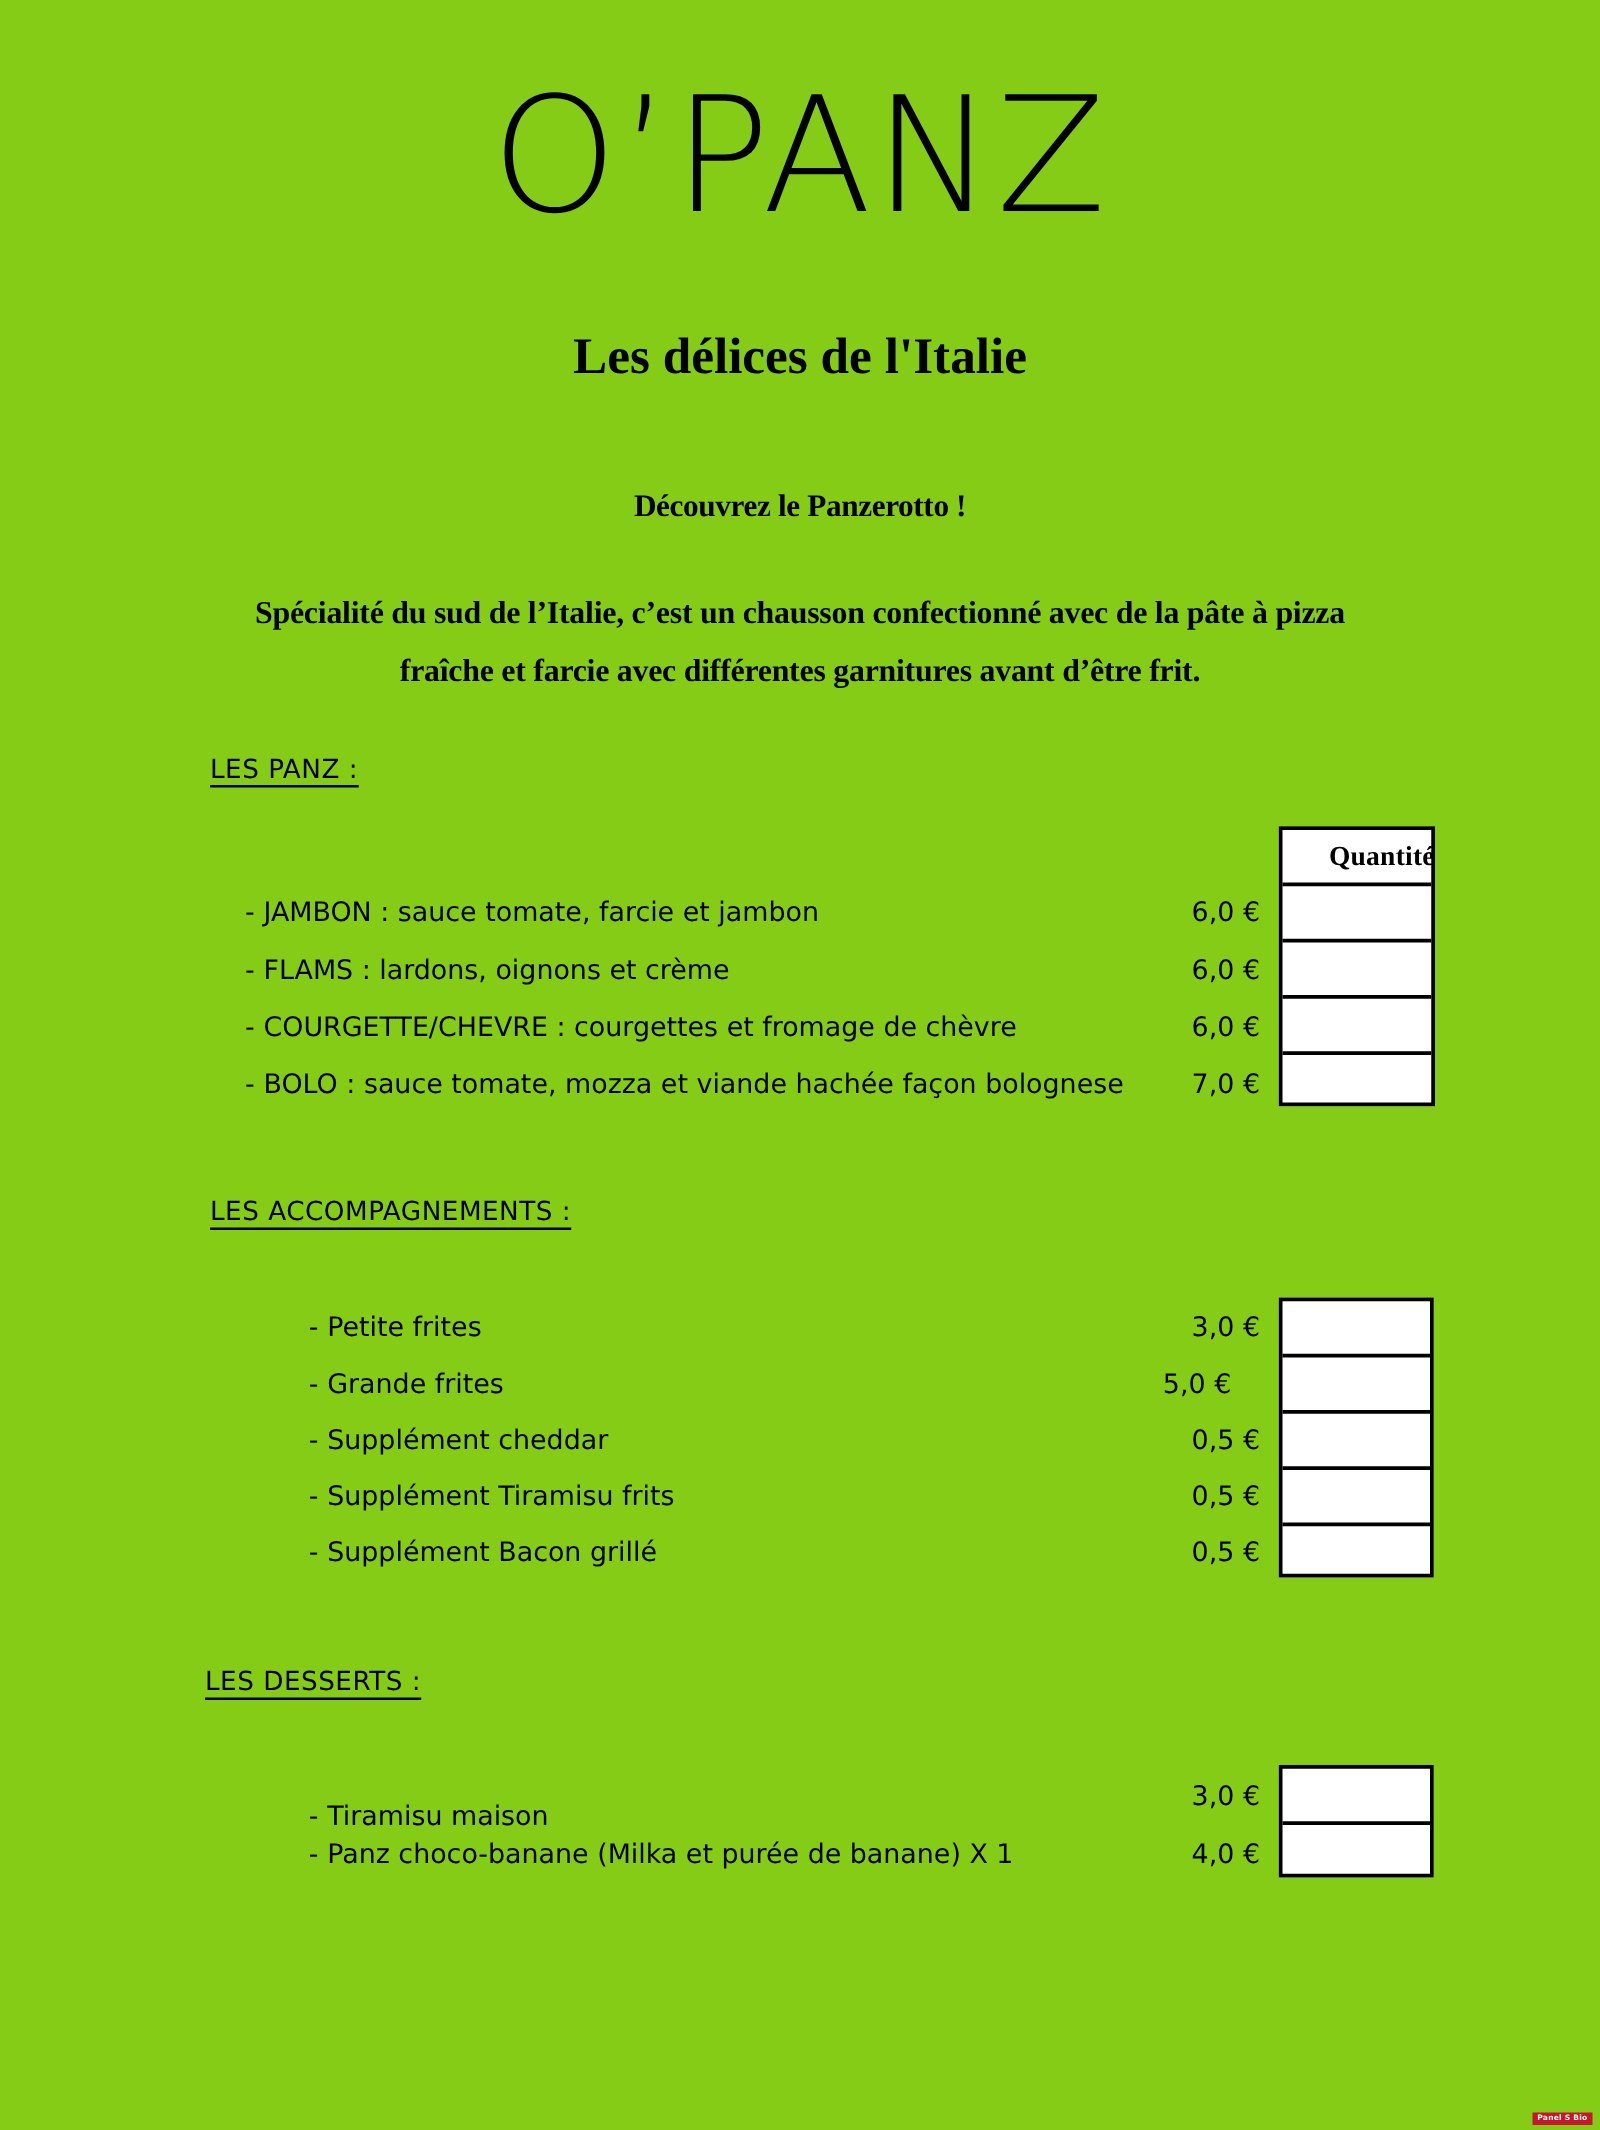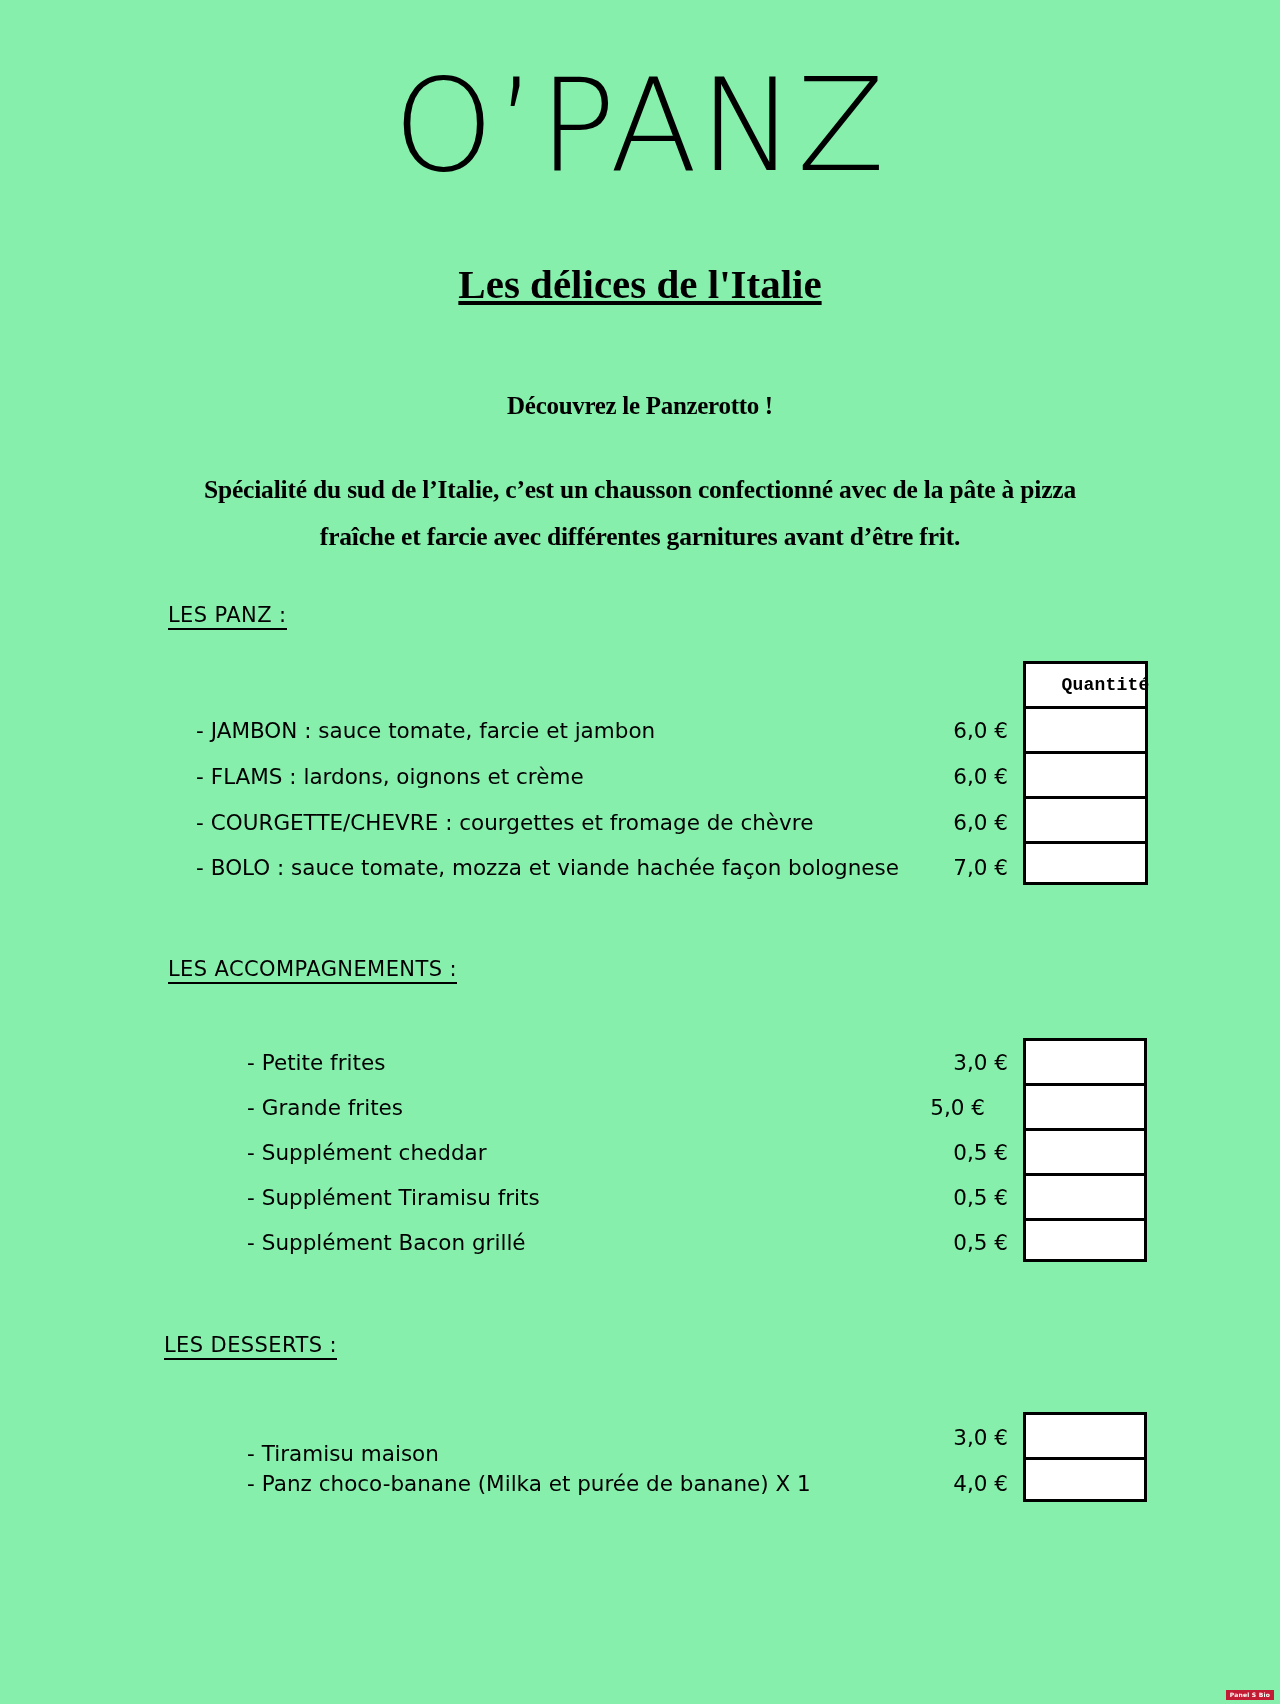--- a/index.html
+++ b/index.html
@@ -13,21 +13,21 @@
     position: relative;
     font-family: "Liberation Sans", sans-serif;
     color: #000000;
     overflow: hidden;
   }
 
   .page {
     position: relative;
     width: 1280px;
     height: 1704px;
-    background: #86efac;
+    background: #84cc16;
   }
 
   
   .brand {
     position: absolute;
     top: 62px;
     left: 0;
     width: 1280px;
     text-align: center;
     font-family: "DejaVu Sans", sans-serif;
@@ -42,21 +42,20 @@
     position: absolute;
     top: 258px;
     left: 0;
     width: 1280px;
     text-align: center;
     font-family: "Liberation Serif", serif;
     font-weight: bold;
     font-size: 41px;
     line-height: 1.28;
     color: #000;
-    text-decoration: underline;
   }
 
   .discover {
     position: absolute;
     top: 392px;
     left: 0;
     width: 1280px;
     text-align: center;
     font-family: "Liberation Serif", serif;
     font-weight: bold;
@@ -128,23 +127,23 @@
   }
   .qty-cell {
     box-sizing: border-box;
     border-bottom: 3px solid #000;
     display: flex;
     align-items: center;
     justify-content: center;
   }
   .qty-cell:last-child { border-bottom: none; }
   .qty-head {
-    font-family: Liberation Mono, monospace;
-    font-weight: bold;
-    font-size: 18px;
+    font-family: Liberation Serif, serif;
+    font-weight: bold;
+    font-size: 22px;
     letter-spacing: 0.2px;
     color: #000;
     margin-left: 40px;
   }
 
   
   .stamp {
     position: absolute;
     right: 6px;
     bottom: 4px;

